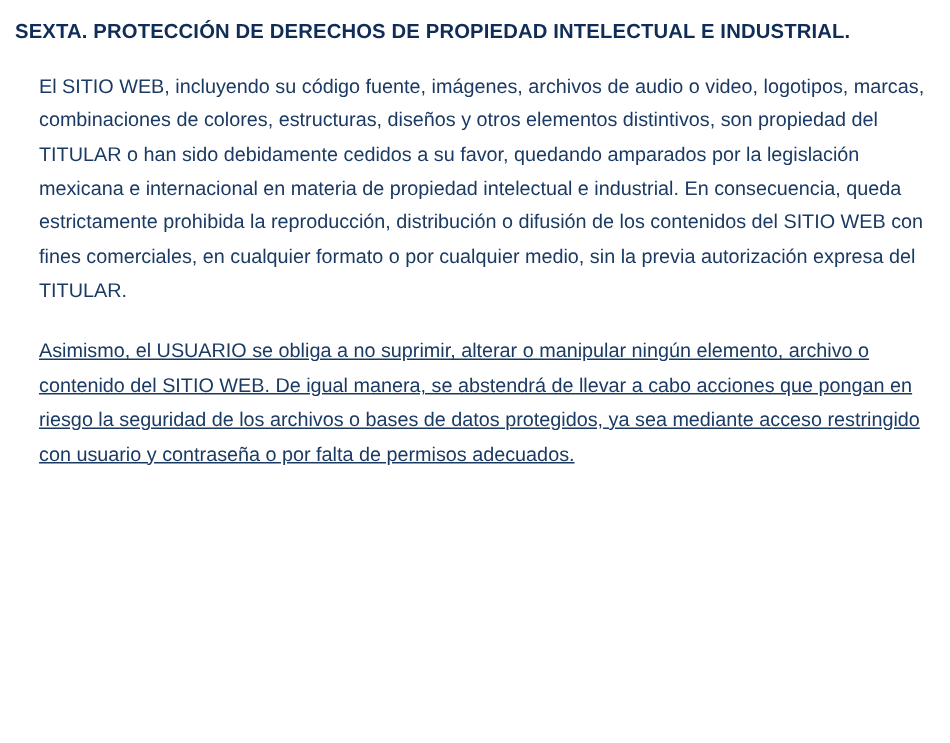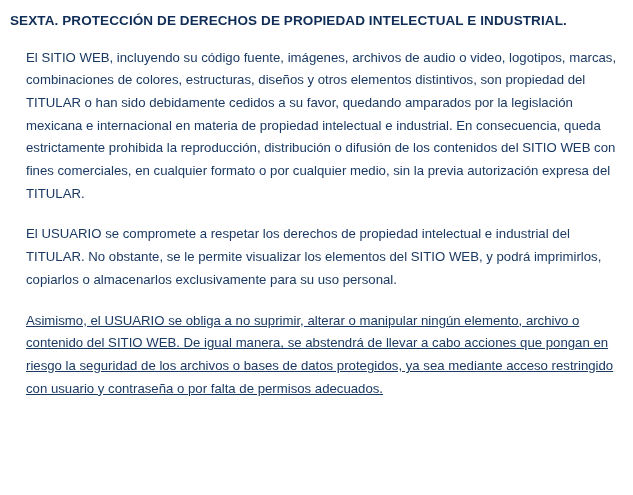--- a/index.html
+++ b/index.html
@@ -41,16 +41,15 @@
   }
 </style>
 </head>
 <body>
 
 <div class="page">
   <h2 class="section-heading">SEXTA. PROTECCIÓN DE DERECHOS DE PROPIEDAD INTELECTUAL E INDUSTRIAL.</h2>
 
   <p class="para">El SITIO WEB, incluyendo su código fuente, imágenes, archivos de audio o video, logotipos, marcas, combinaciones de colores, estructuras, diseños y otros elementos distintivos, son propiedad del TITULAR o han sido debidamente cedidos a su favor, quedando amparados por la legislación mexicana e internacional en materia de propiedad intelectual e industrial. En consecuencia, queda estrictamente prohibida la reproducción, distribución o difusión de los contenidos del SITIO WEB con fines comerciales, en cualquier formato o por cualquier medio, sin la previa autorización expresa del TITULAR.</p>
 
-  <p class="para">El USUARIO se compromete a respetar los derechos de propiedad intelectual e industrial del TITULAR. No obstante, se le permite visualizar los elementos del SITIO WEB, y podrá imprimirlos, copiarlos o almacenarlos exclusivamente para su uso personal.</p>
 
   <p class="para">Asimismo, el USUARIO se obliga a no suprimir, alterar o manipular ningún elemento, archivo o contenido del SITIO WEB. De igual manera, se abstendrá de llevar a cabo acciones que pongan en riesgo la seguridad de los archivos o bases de datos protegidos, ya sea mediante acceso restringido con usuario y contraseña o por falta de permisos adecuados.</p>
 </div>
 
 </body></html>

